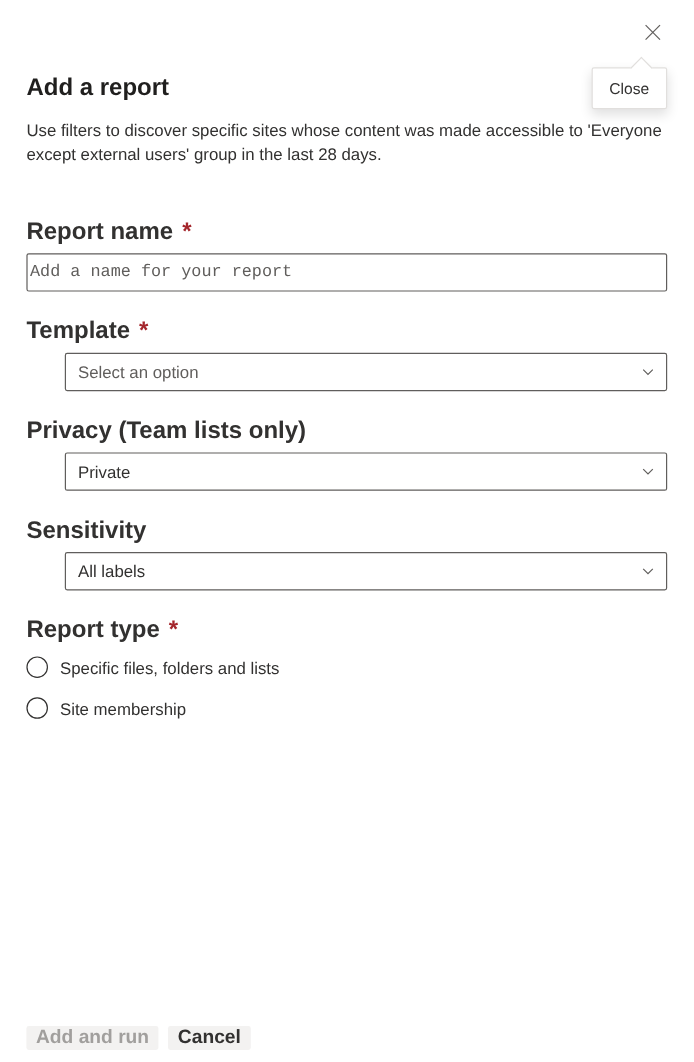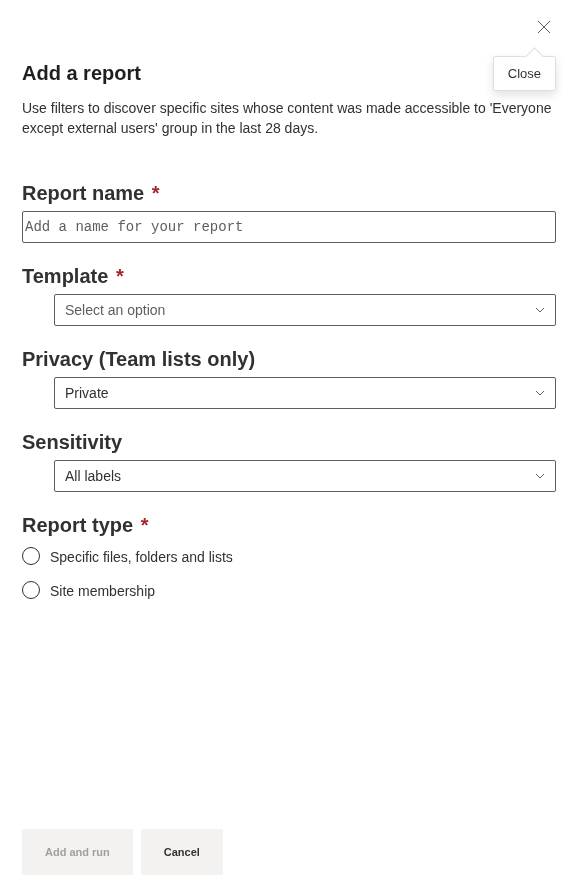--- a/index.html
+++ b/index.html
@@ -161,25 +161,25 @@
     }
     .footer {
       position: absolute;
       bottom: 10px;
       left: 22px;
       right: 22px;
       display: flex;
       gap: 8px;
     }
     .btn {
-      height: 46px;
-      padding: 0 23px;
+      height: 20px;
+      padding: 0 8px;
       border: none;
       background: #f3f2f1;
-      font-size: 11px;
+      font-size: 16px;
       font-weight: 600;
       font-family: inherit;
       cursor: pointer;
       color: #323130;
       border-radius: 2px;
     }
     .btn.disabled {
       color: #a19f9d;
       cursor: default;
     }

